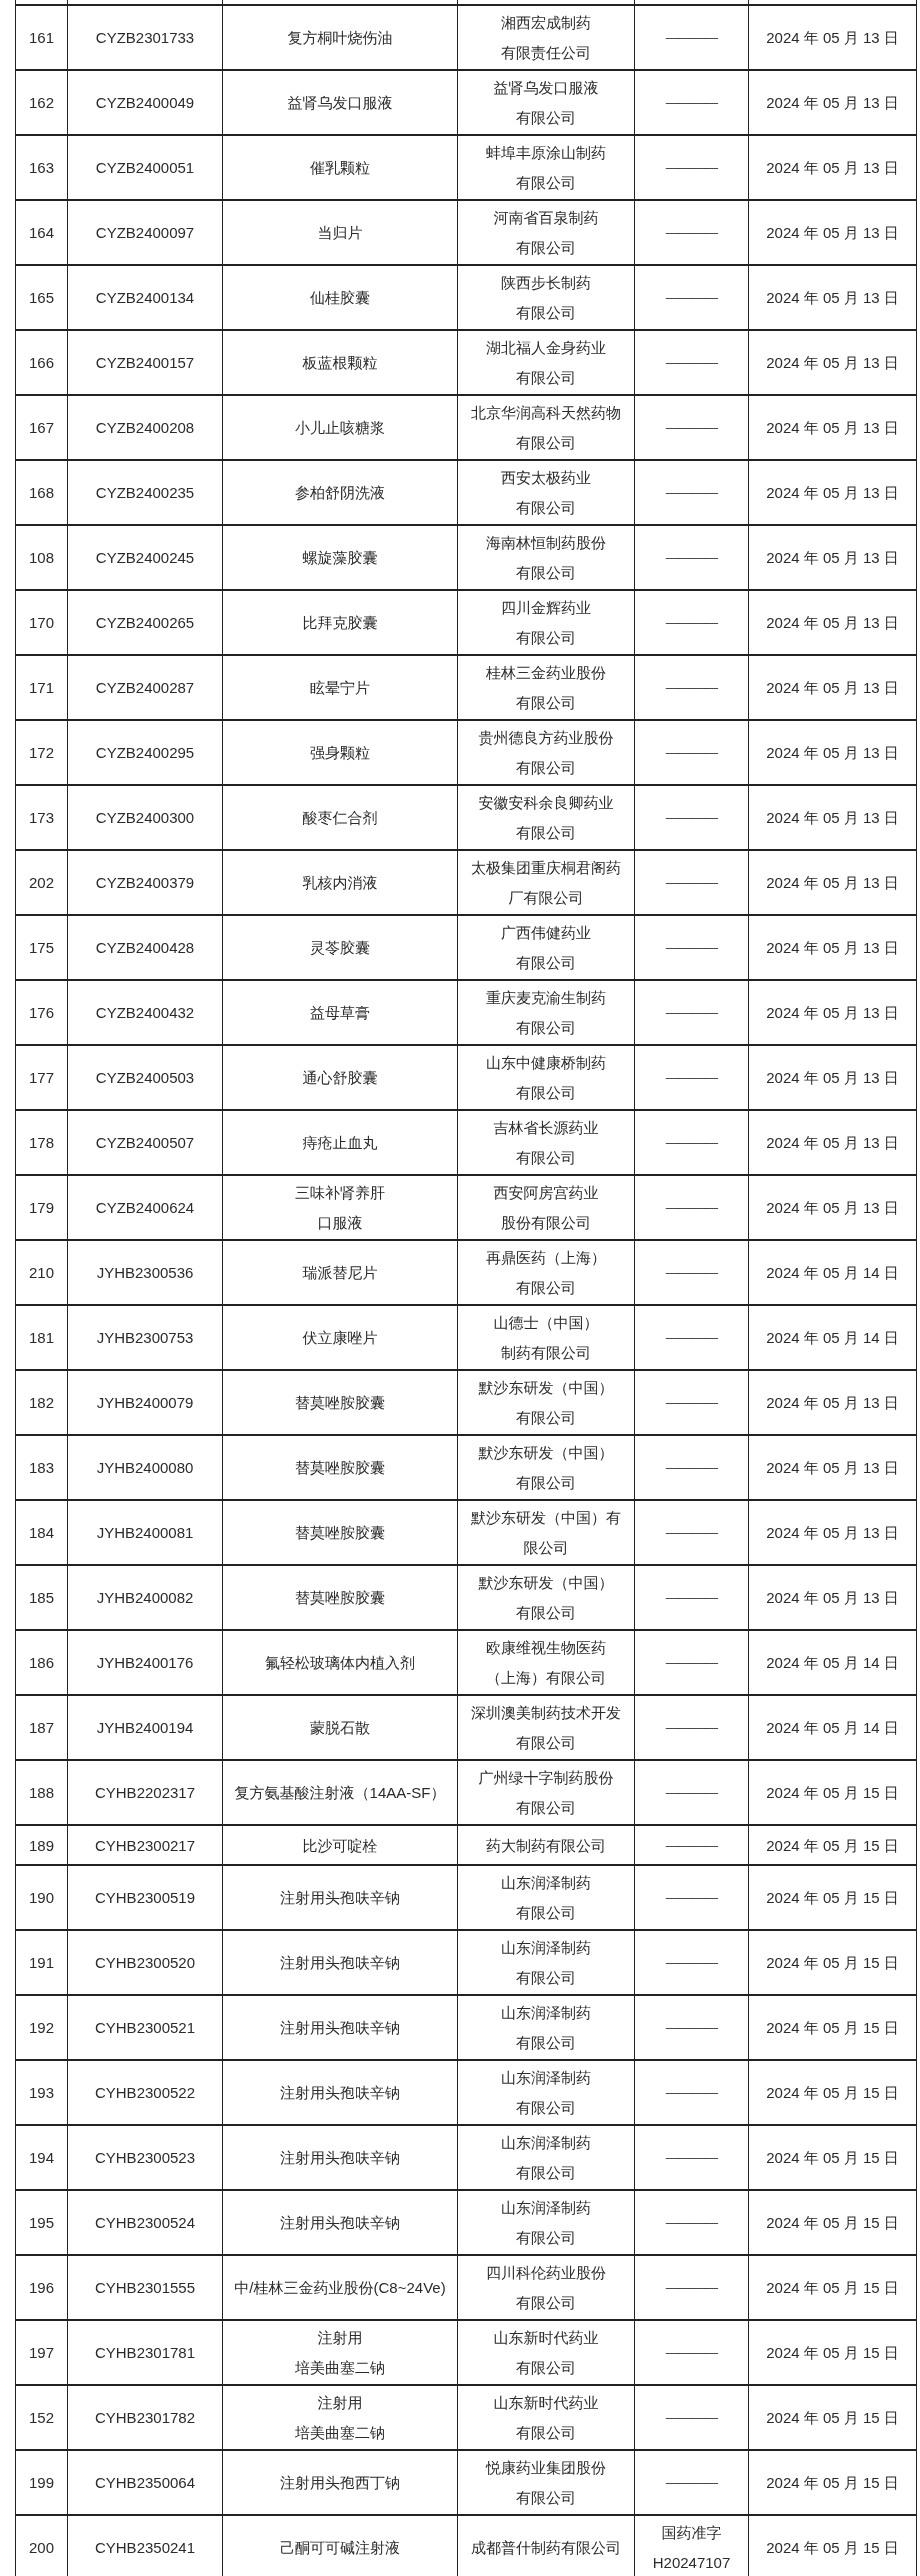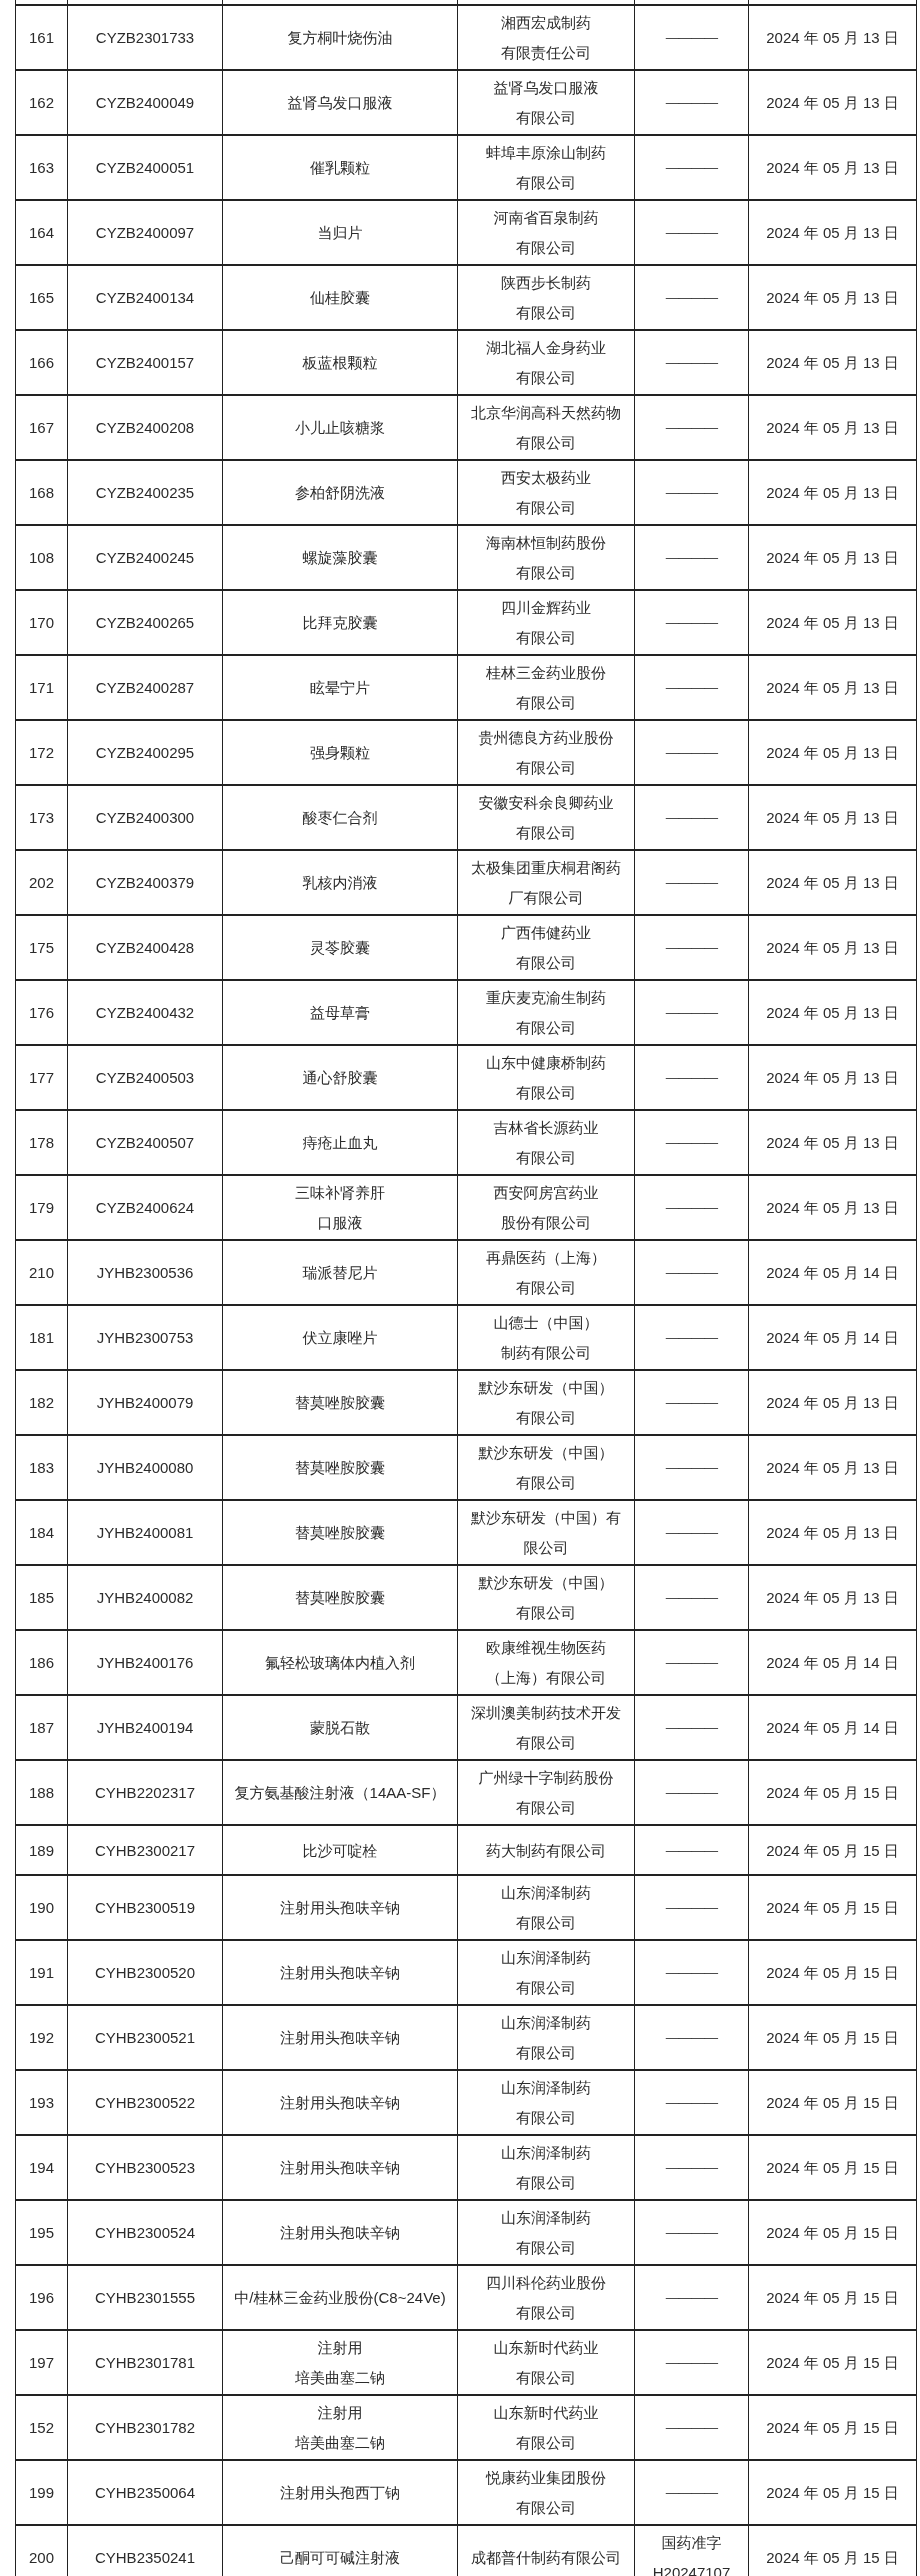--- a/index.html
+++ b/index.html
@@ -27,21 +27,21 @@
     border-left: 1.4px solid #222222;
     border-right: 1.4px solid #222222;
     border-top: 2.1px solid #222222;
     border-bottom: 2.1px solid #222222;
     padding: 0;
     text-align: center;
     vertical-align: middle;
     overflow: hidden;
   }
   tr.row { height: 65px; }
-  tr.short { height: 50px; }
+  tr.short { height: 40px; }
   tr.sliver { height: 6.4px; }
   .cell {
     display: flex;
     flex-direction: column;
     justify-content: center;
     gap: 9.3px;
     font-size: 15px;
     line-height: 21.5px;
   }
   .line { white-space: nowrap; }

